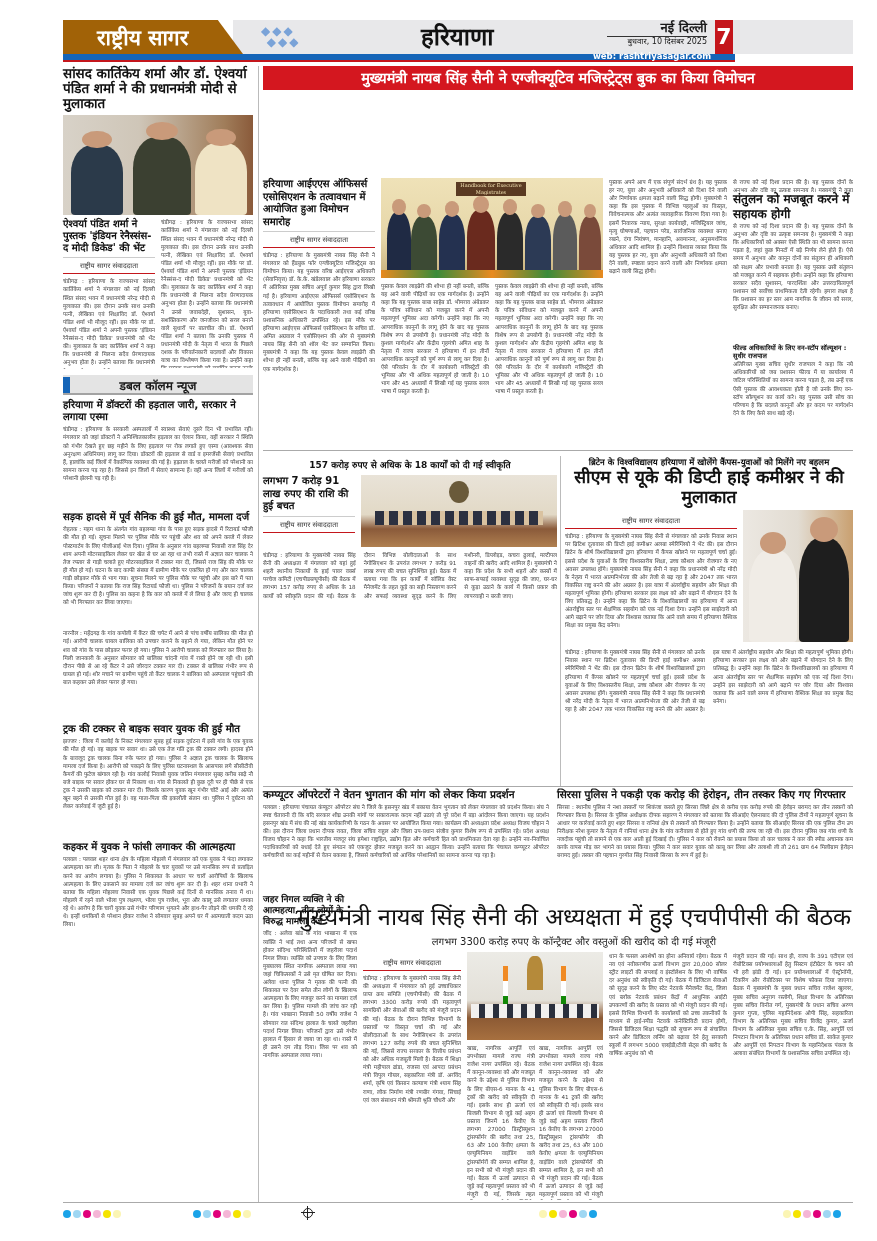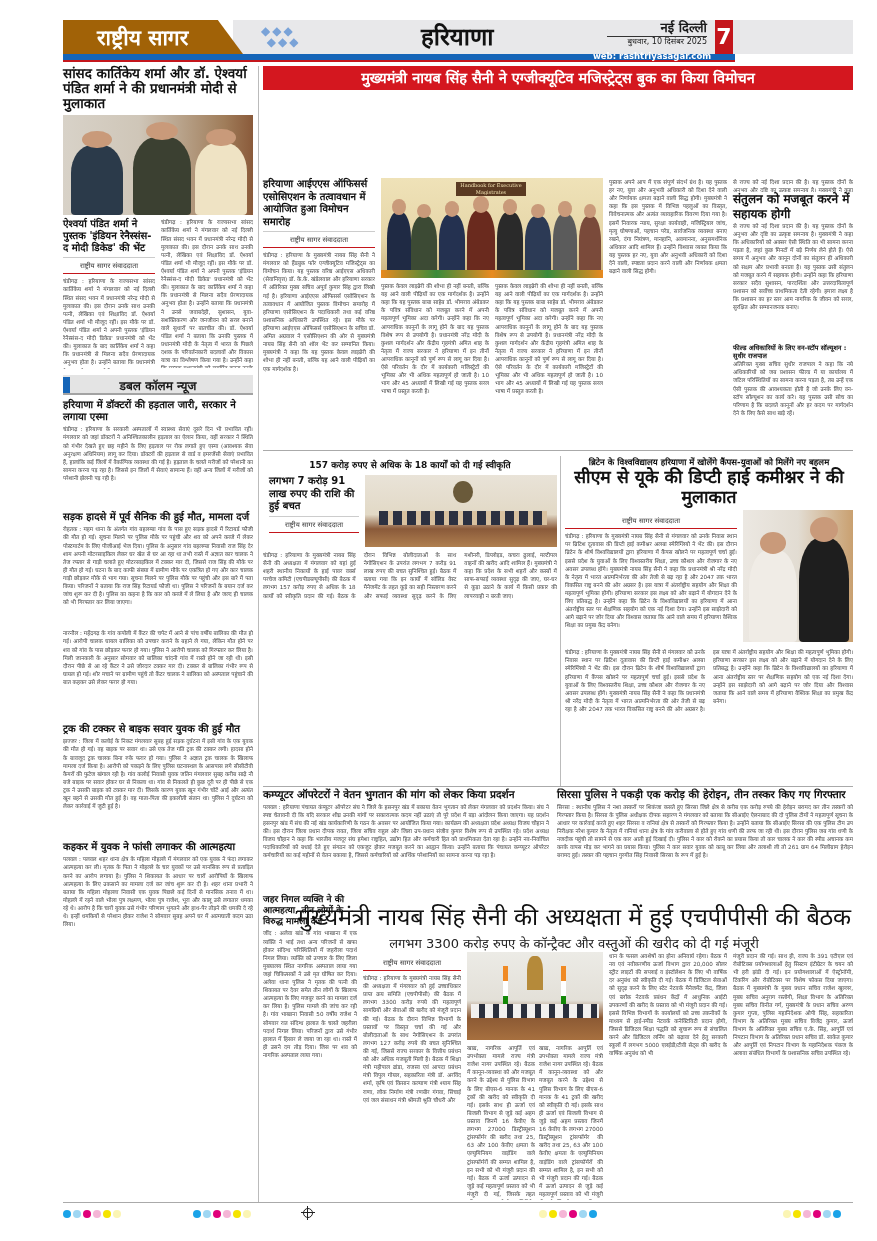--- a/index.html
+++ b/index.html
@@ -56,21 +56,21 @@
   .sec2-right { position: absolute; left: 502px; top: 438px; width: 288px; }
   .headline-xl { font-size: 17px; text-align: center; line-height: 1.15; }
   .sub-red { font-size: 9px; font-weight: bold; text-align: center; color: #111; margin-top: 2px; }
   .kicker-sm { font-size: 8.5px; font-weight: bold; text-align: center; color: #111; }
 
   .sec3 { position: absolute; top: 770px; }
   .sec3-title { font-size: 10.5px; font-weight: bold; color: #111; line-height: 1.2; }
 
   .apcc { position: absolute; left: 200px; top: 882px; width: 590px; }
   .apcc-title { font-size: 23.5px; font-weight: normal; text-align: center; color: #111; letter-spacing: -0.2px; }
-  .apcc-sub { font-size: 13px; text-align: center; color: #222; margin-top: 2px; }
+  .apcc-sub { font-size: 10px; text-align: center; color: #222; margin-top: 2px; }
 
   .regbar { position: absolute; top: 1192px; display: flex; gap: 2px; }
   .regbar i { width: 8px; height: 8px; border-radius: 50%; display: block; }
   .crosshair { position: absolute; left: 238px; top: 1188px; width: 14px; height: 14px; }
   .crosshair::before, .crosshair::after { content: ""; position: absolute; background: #222; }
   .crosshair::before { left: 6px; top: 0; width: 1px; height: 14px; }
   .crosshair::after { left: 0; top: 6px; width: 14px; height: 1px; }
   .crosshair span { position: absolute; left: 2px; top: 2px; width: 10px; height: 10px; border: 1px solid #222; border-radius: 50%; }
   .hr-bottom { position: absolute; left: 0; top: 1184px; width: 790px; height: 1px; background: #aaa; }
 </style>
@@ -176,21 +176,21 @@
         <div class="lead-sub" style="font-size:6.5px;">फील्ड अधिकारियों के लिए वन-स्टॉप सॉल्यूशन : सुधीर राजपाल</div>
         <div class="body-txt" style="height:100px;overflow:hidden;">अतिरिक्त मुख्य सचिव सुधीर राजपाल ने कहा कि नये अधिकारियों को जब प्रशासन फील्ड में या कार्यालय में जटिल परिस्थितियों का सामना करना पड़ता है, तब उन्हें एक ऐसी पुस्तक की आवश्यकता होती है जो उनके लिए वन-स्टॉप सॉल्यूशन का कार्य करे। यह पुस्तक उसी सोच का परिणाम है कि बदलते कानूनों और हर कदम पर मार्गदर्शन देने के लिए कैसे साथ खड़े रहें।</div>
       </div>
     </div>
   </div>
 
   <div style="position:absolute;left:200px;top:432px;width:590px;height:1px;background:#aaa;"></div>
 
   <div class="sec2-left">
     <div class="sub-red">157 करोड़ रुपए से अधिक के 18 कार्यों को दी गई स्वीकृति</div>
-    <div style="display:flex;gap:6px;margin-top:4px;margin-left:6px;">
+    <div style="display:flex;gap:6px;margin-top:4px;">
       <div style="width:92px;">
         <div class="lead-sub">लगभग 7 करोड़ 91 लाख रुपए की राशि की हुई बचत</div>
         <div class="byline">राष्ट्रीय सागर संवाददाता</div>
       </div>
       <div class="photo" style="width:196px;height:72px;">
         <div class="p-bg" style="background:linear-gradient(180deg,#e9e3d8 0%,#e2d9c6 55%,#8a5a3a 75%,#b08050 100%);"></div>
         <div style="position:absolute;left:88px;top:6px;width:20px;height:22px;border-radius:50%;background:#6a5a3a;"></div>
         <div style="position:absolute;left:14px;top:36px;width:168px;height:14px;background:repeating-linear-gradient(90deg,#2b3040 0 9px,#d9c2a0 9px 14px);"></div>
       </div>
     </div>

